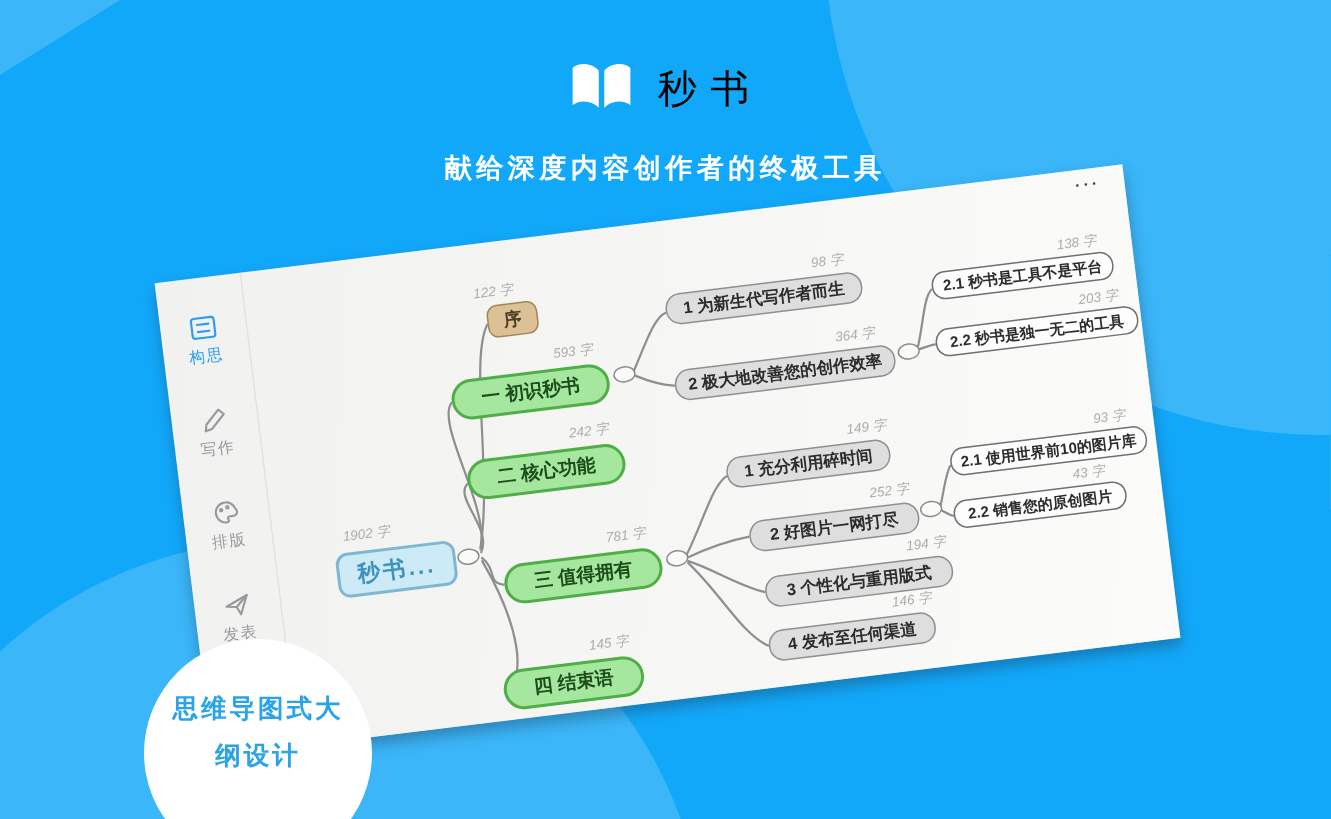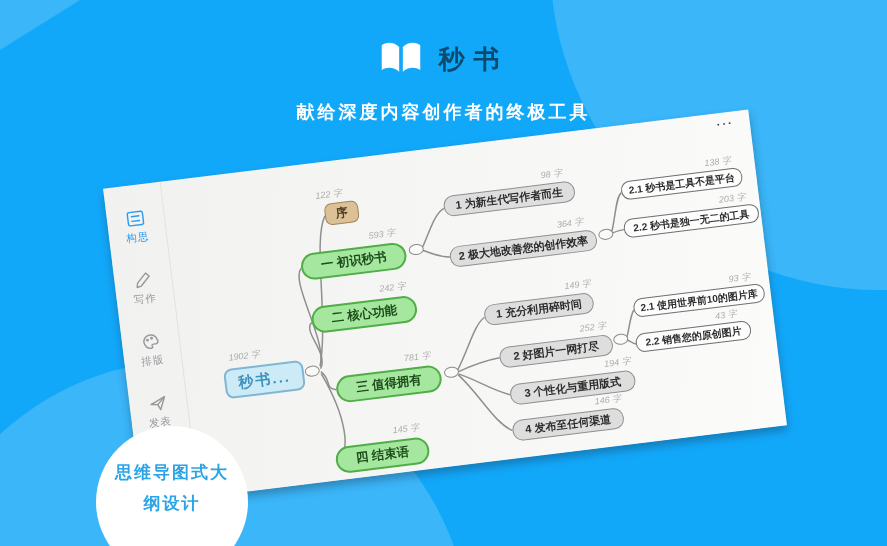--- a/index.html
+++ b/index.html
@@ -16,21 +16,21 @@
   .blob-bl { left:-90px; top:360px; width:560px; height:560px; }
   .corner-tl {
     position:absolute; left:0; top:0; width:80px; height:50px; z-index:1;
     background:#3ab6f9; clip-path:polygon(0 0, 100% 0, 0 100%);
   }
 
   
   .header { position:absolute; top:40px; left:0; width:100%; z-index:3;
             display:flex; justify-content:center; align-items:center; gap:16px; }
   .logo-svg { width:44px; height:38px; display:block; }
-  .app-title { color:#0c4a6e; font-size:26px; font-weight:bold; letter-spacing:9px; }
+  .app-title { color:#000000; font-size:26px; font-weight:normal; letter-spacing:9px; }
   .tagline { position:absolute; top:100px; left:0; width:100%; z-index:3;
              text-align:center; color:#ffffff; font-size:18px; font-weight:bold;
              letter-spacing:3px; }
 
   
   .card {
     position:absolute; left:120px; top:148px; width:650px; height:318px; z-index:2;
     background:linear-gradient(100deg,#f1f1ef,#fbfbfa);
     transform:rotate(-7deg); transform-origin:center;
     box-shadow:0 5px 9px rgba(30,40,60,.35);

